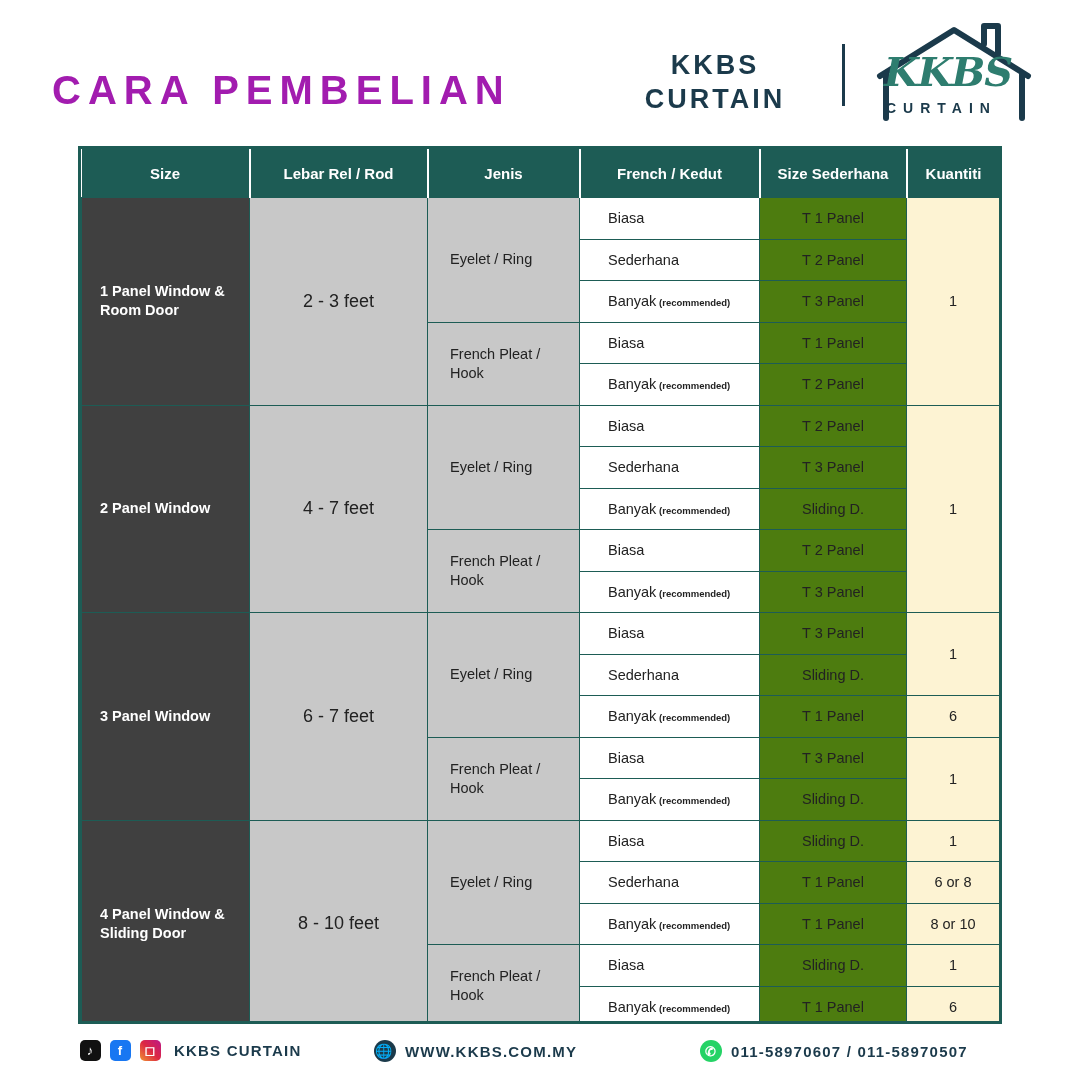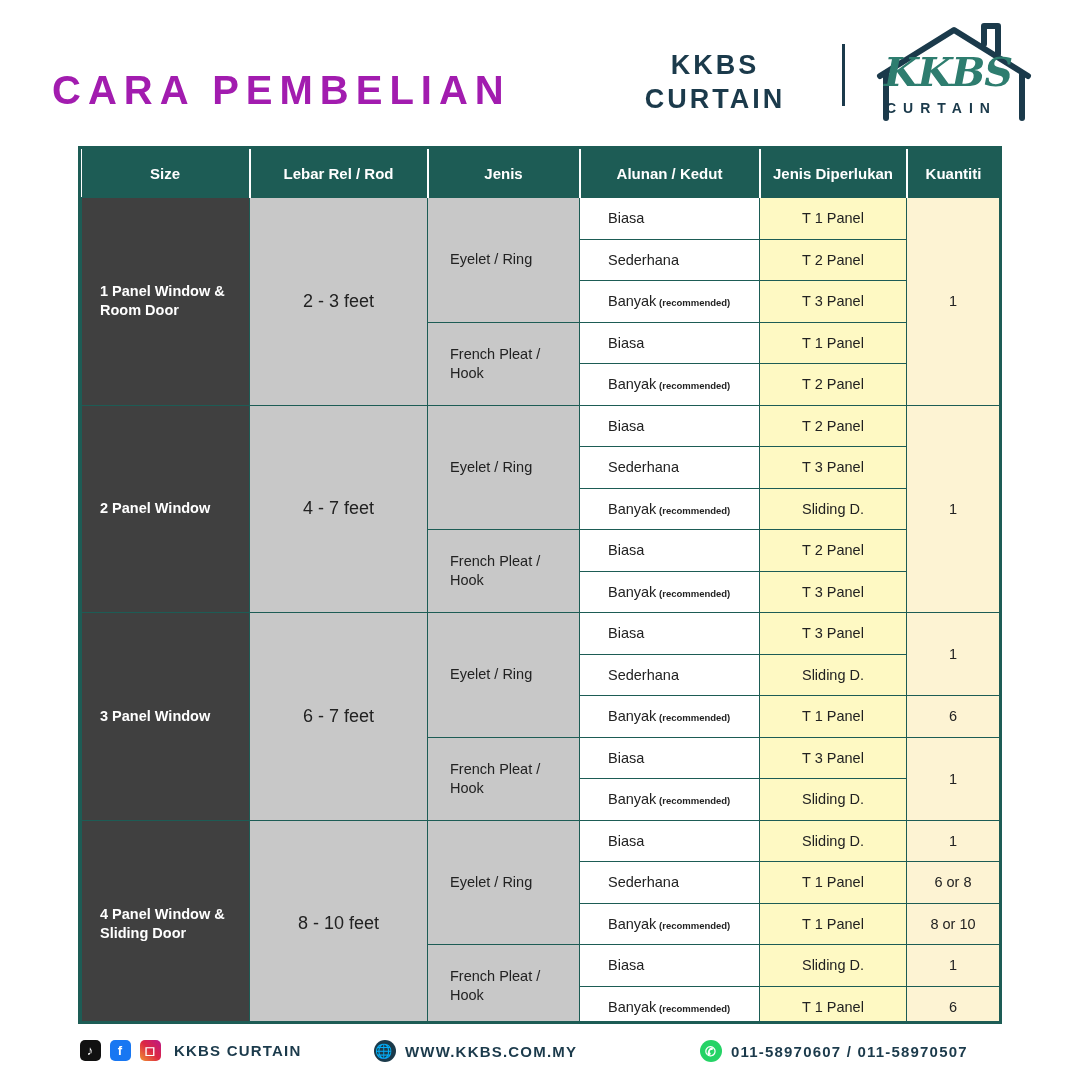--- a/index.html
+++ b/index.html
@@ -173,21 +173,21 @@
     color: #222222;
     font-size: 14.5px;
     padding-left: 28px;
     height: 41.5px;
   }
   td.alunan .rec {
     font-size: 9.5px;
     font-weight: bold;
   }
   td.need {
-    background: #fef9c3;
+    background: #4d7c0f;
     color: #222222;
     font-size: 14.5px;
     text-align: center;
   }
   td.qty {
     background: #fdf3d3;
     color: #222222;
     font-size: 14.5px;
     text-align: center;
   }
@@ -281,22 +281,22 @@
         <col style="width:152px">
         <col style="width:180px">
         <col style="width:147px">
         <col style="width:93px">
       </colgroup>
       <thead>
         <tr>
           <th>Size</th>
           <th>Lebar Rel / Rod</th>
           <th>Jenis</th>
-          <th>Alunan / Kedut</th>
-          <th>Jenis Diperlukan</th>
+          <th>French / Kedut</th>
+          <th>Size Sederhana</th>
           <th>Kuantiti</th>
         </tr>
       </thead>
       <tbody id="table-body">
           <tr>
             <td class="size" rowspan="5">1 Panel Window &amp; Room Door</td>
             <td class="rel" rowspan="5">2  - 3 feet</td>
             <td class="jenis" rowspan="3">Eyelet / Ring</td>
             <td class="alunan"><span>Biasa</span></td>
             <td class="need">T 1 Panel</td>

